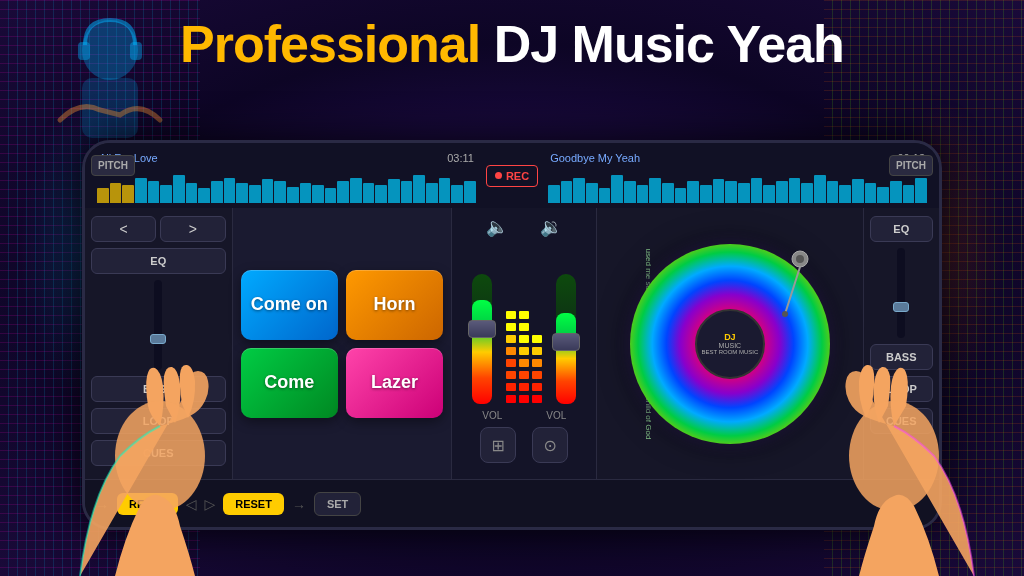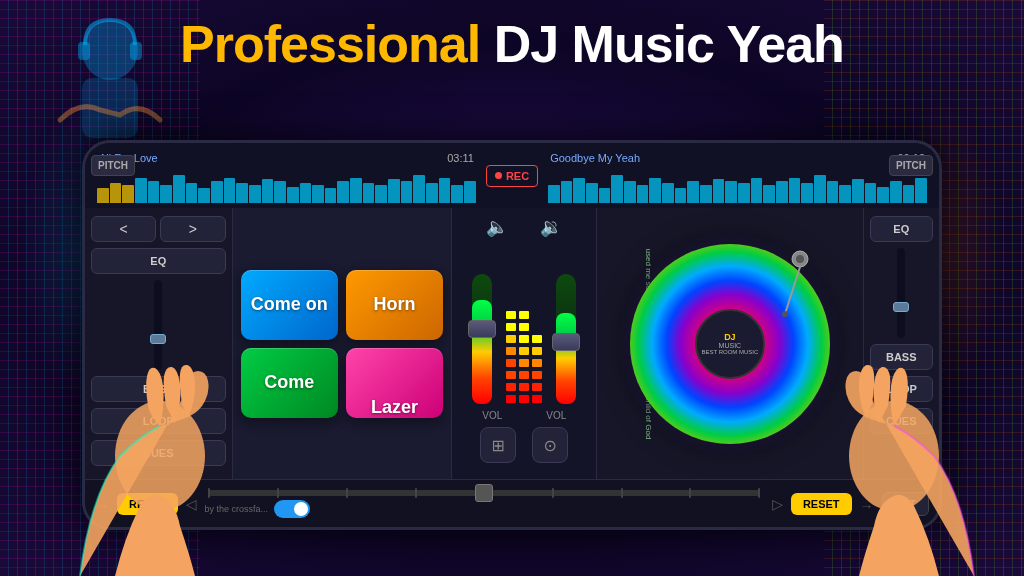--- a/index.html
+++ b/index.html
@@ -280,21 +280,21 @@
       font-weight: bold;
       color: white;
       cursor: pointer;
       box-shadow: 0 4px 12px rgba(0,0,0,0.4), inset 0 1px 0 rgba(255,255,255,0.2);
       text-shadow: 0 1px 3px rgba(0,0,0,0.5);
     }
 
     .pad-blue { background: linear-gradient(135deg, #00aaff, #0066cc); }
     .pad-orange { background: linear-gradient(135deg, #ff9900, #cc6600); justify-content: center; }
     .pad-green { background: linear-gradient(135deg, #00cc44, #008822); }
-    .pad-pink { background: linear-gradient(135deg, #ff44aa, #cc0077); align-items: flex-end; }
+    .pad-pink { background: linear-gradient(135deg, #ff44aa, #cc0077); }
 
     
     .center-mixer {
       flex: 1;
       background: #141428;
       display: flex;
       flex-direction: column;
       align-items: center;
       padding: 8px;
       gap: 6px;
@@ -863,42 +863,20 @@
         <div class="side-btn">CUES</div>
       </div>
 
     </div>
 
     <div class="bottom-bar">
       <span class="arrow-nav">→</span>
       <div class="bottom-btn">RESET</div>
       <span class="arrow-nav">◁</span>
 
-      <div style="flex:1;position:relative;">
-        <div class="crossfader">
-          <div style="display:flex;position:absolute;top:-2px;left:0;right:0;justify-content:space-between;">
-            <div style="width:2px;height:10px;background:#444;border-radius:1px;"></div>
-            <div style="width:2px;height:10px;background:#444;border-radius:1px;"></div>
-            <div style="width:2px;height:10px;background:#444;border-radius:1px;"></div>
-            <div style="width:2px;height:10px;background:#444;border-radius:1px;"></div>
-            <div style="width:2px;height:10px;background:#444;border-radius:1px;"></div>
-            <div style="width:2px;height:10px;background:#444;border-radius:1px;"></div>
-            <div style="width:2px;height:10px;background:#444;border-radius:1px;"></div>
-            <div style="width:2px;height:10px;background:#444;border-radius:1px;"></div>
-            <div style="width:2px;height:10px;background:#444;border-radius:1px;"></div>
-          </div>
-          <div class="crossfader-thumb"></div>
-        </div>
-        <div style="display:flex;align-items:center;gap:6px;margin-top:4px;">
-          <span class="crossfade-label">by the crossfa...</span>
-          <div class="toggle-sw">
-            <div class="toggle-knob"></div>
-          </div>
-        </div>
-      </div>
 
       <span class="arrow-nav">▷</span>
       <div class="bottom-btn">RESET</div>
       <span class="arrow-nav">→</span>
       <div class="bottom-btn dark">SET</div>
     </div>
 
   </div>
 </div>
 

